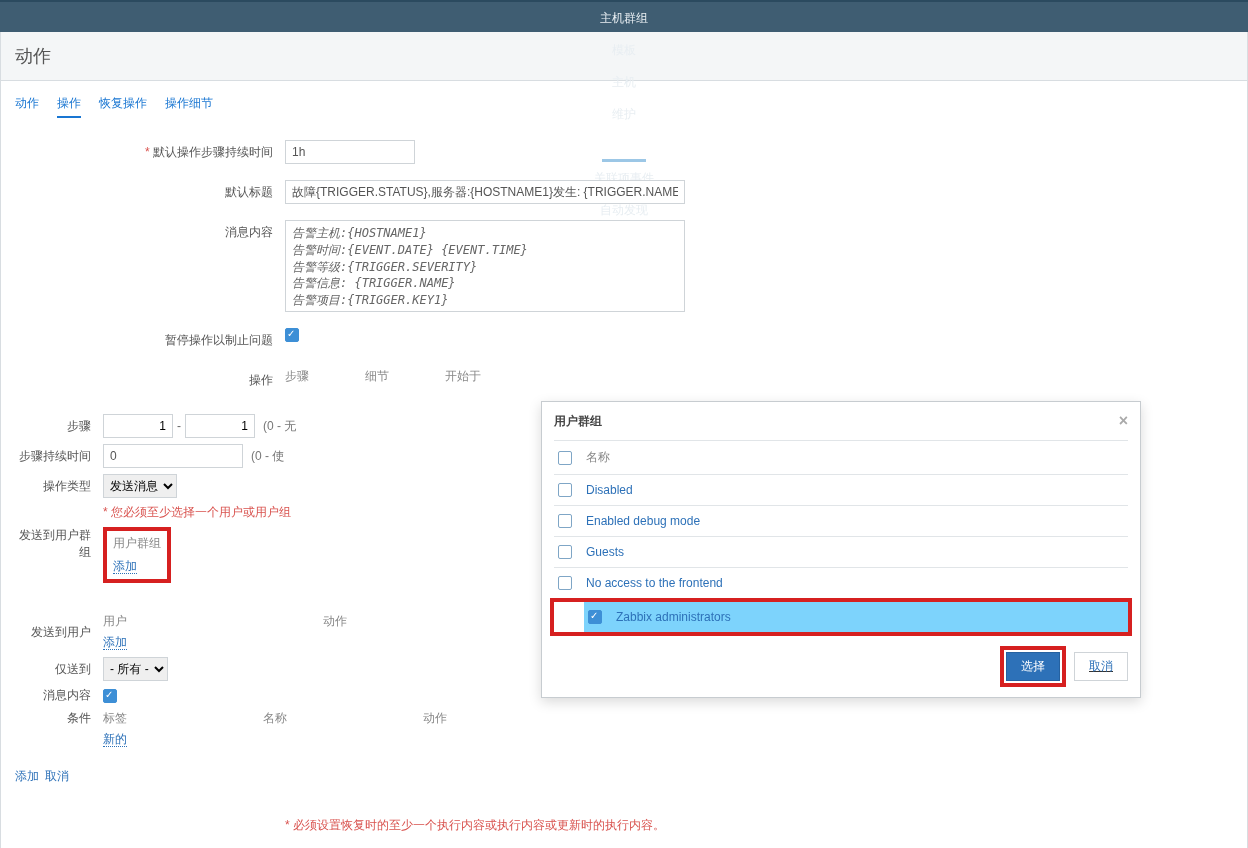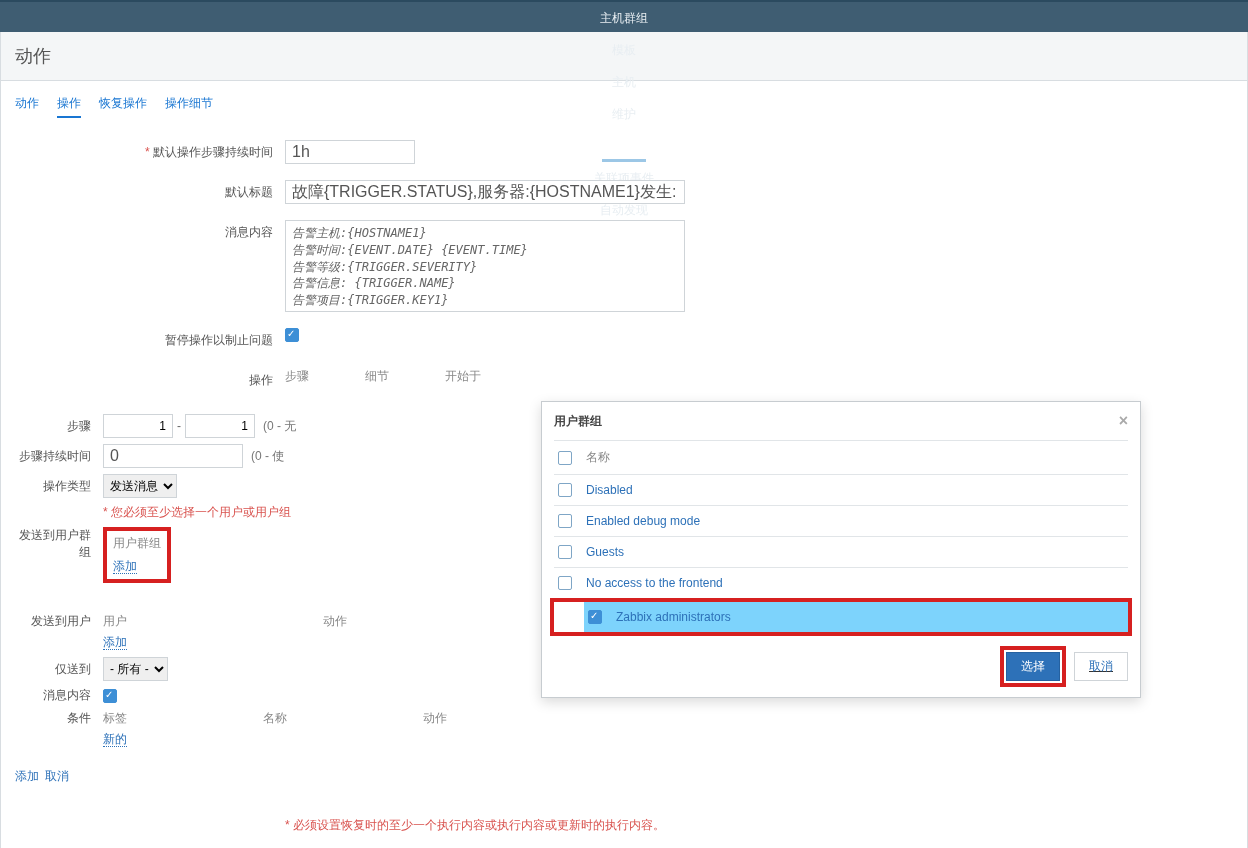--- a/index.html
+++ b/index.html
@@ -9,21 +9,21 @@
 .topnav a.active { color: #fff; border-bottom: 3px solid #9cc7e6; height: 32px; box-sizing: border-box; }
 .page-header { background: #f4f6f7; padding: 12px 14px; border: 1px solid #d8dde1; border-top: none; }
 .page-title { font-size: 18px; color: #555; font-weight: normal; }
 .content { border: 1px solid #d8dde1; border-top: none; padding: 10px 14px 30px; position: relative; }
 .subtabs { display: flex; gap: 18px; padding: 4px 0 6px; }
 .subtabs a { color: #1976d2; text-decoration: none; font-size: 12px; }
 .subtabs a.active { color: #1976d2; border-bottom: 2px solid #1976d2; padding-bottom: 4px; }
 .form-row { display: flex; align-items: flex-start; margin: 16px 0; }
 .form-label { width: 270px; text-align: right; padding-right: 12px; color: #555; line-height: 24px; }
 .req::before { content: "* "; color: #d9534f; }
-.text-input { border: 1px solid #cfd4d8; height: 24px; padding: 0 6px; font-size: 16px; color: #555; }
+.text-input { border: 1px solid #cfd4d8; height: 24px; padding: 0 6px; font-size: 12px; color: #555; }
 .text-input.w130 { width: 130px; }
 .text-input.w400 { width: 400px; }
 .textarea { border: 1px solid #cfd4d8; width: 400px; height: 92px; padding: 4px 6px; font-size: 12px; color: #666; resize: none; overflow: auto; line-height: 1.4; white-space: pre; font-style: italic; }
 .checkbox { width: 14px; height: 14px; border: 1px solid #7fa6c6; border-radius: 2px; display: inline-block; vertical-align: middle; position: relative; cursor: pointer; }
 .checkbox.checked { background: #3d8fd6; border-color: #3d8fd6; }
 .checkbox.checked::after { content: "✓"; color: #fff; font-size: 10px; position: absolute; top: -1px; left: 1px; }
 .sub-section { margin-left: 96px; }
 .sub-row { display: flex; align-items: center; margin: 6px 0; }
 .sub-label { width: 174px; text-align: right; padding-right: 12px; color: #555; font-size: 12px; }
 .num-input { border: 1px solid #cfd4d8; height: 24px; width: 70px; text-align: right; padding: 0 6px; font-size: 12px; }
@@ -133,21 +133,21 @@
         <div class="sub-label" style="width:88px"></div>
         <span class="warn"><span style="color:#d9534f">* </span><span>您必须至少选择一个用户或用户组</span></span>
       </div>
       <div class="sub-row" style="align-items:flex-start">
         <div class="sub-label" style="width:88px">发送到用户群组</div>
         <div class="redbox">
           <div style="color:#888;margin-bottom:6px">用户群组</div>
           <span class="link dotted">添加</span>
         </div>
       </div>
-      <div class="sub-row" style="align-items:flex-start;margin-top:30px">
+      <div class="sub-row" style="align-items:center;margin-top:30px">
         <div class="sub-label" style="width:88px">发送到用户</div>
         <div>
           <div class="table-header">
             <span style="width:220px">用户</span>
             <span>动作</span>
           </div>
           <span class="link dotted">添加</span>
         </div>
       </div>
       <div class="sub-row">

